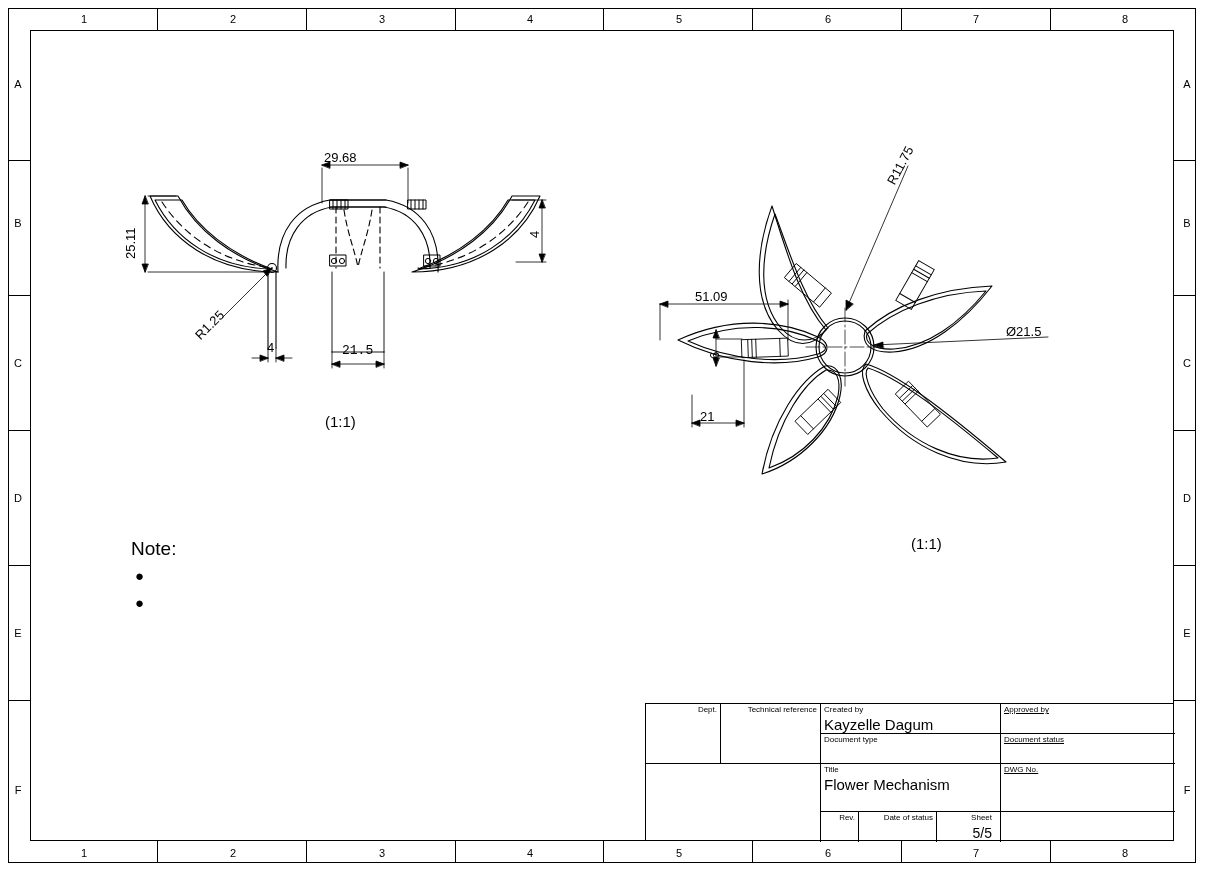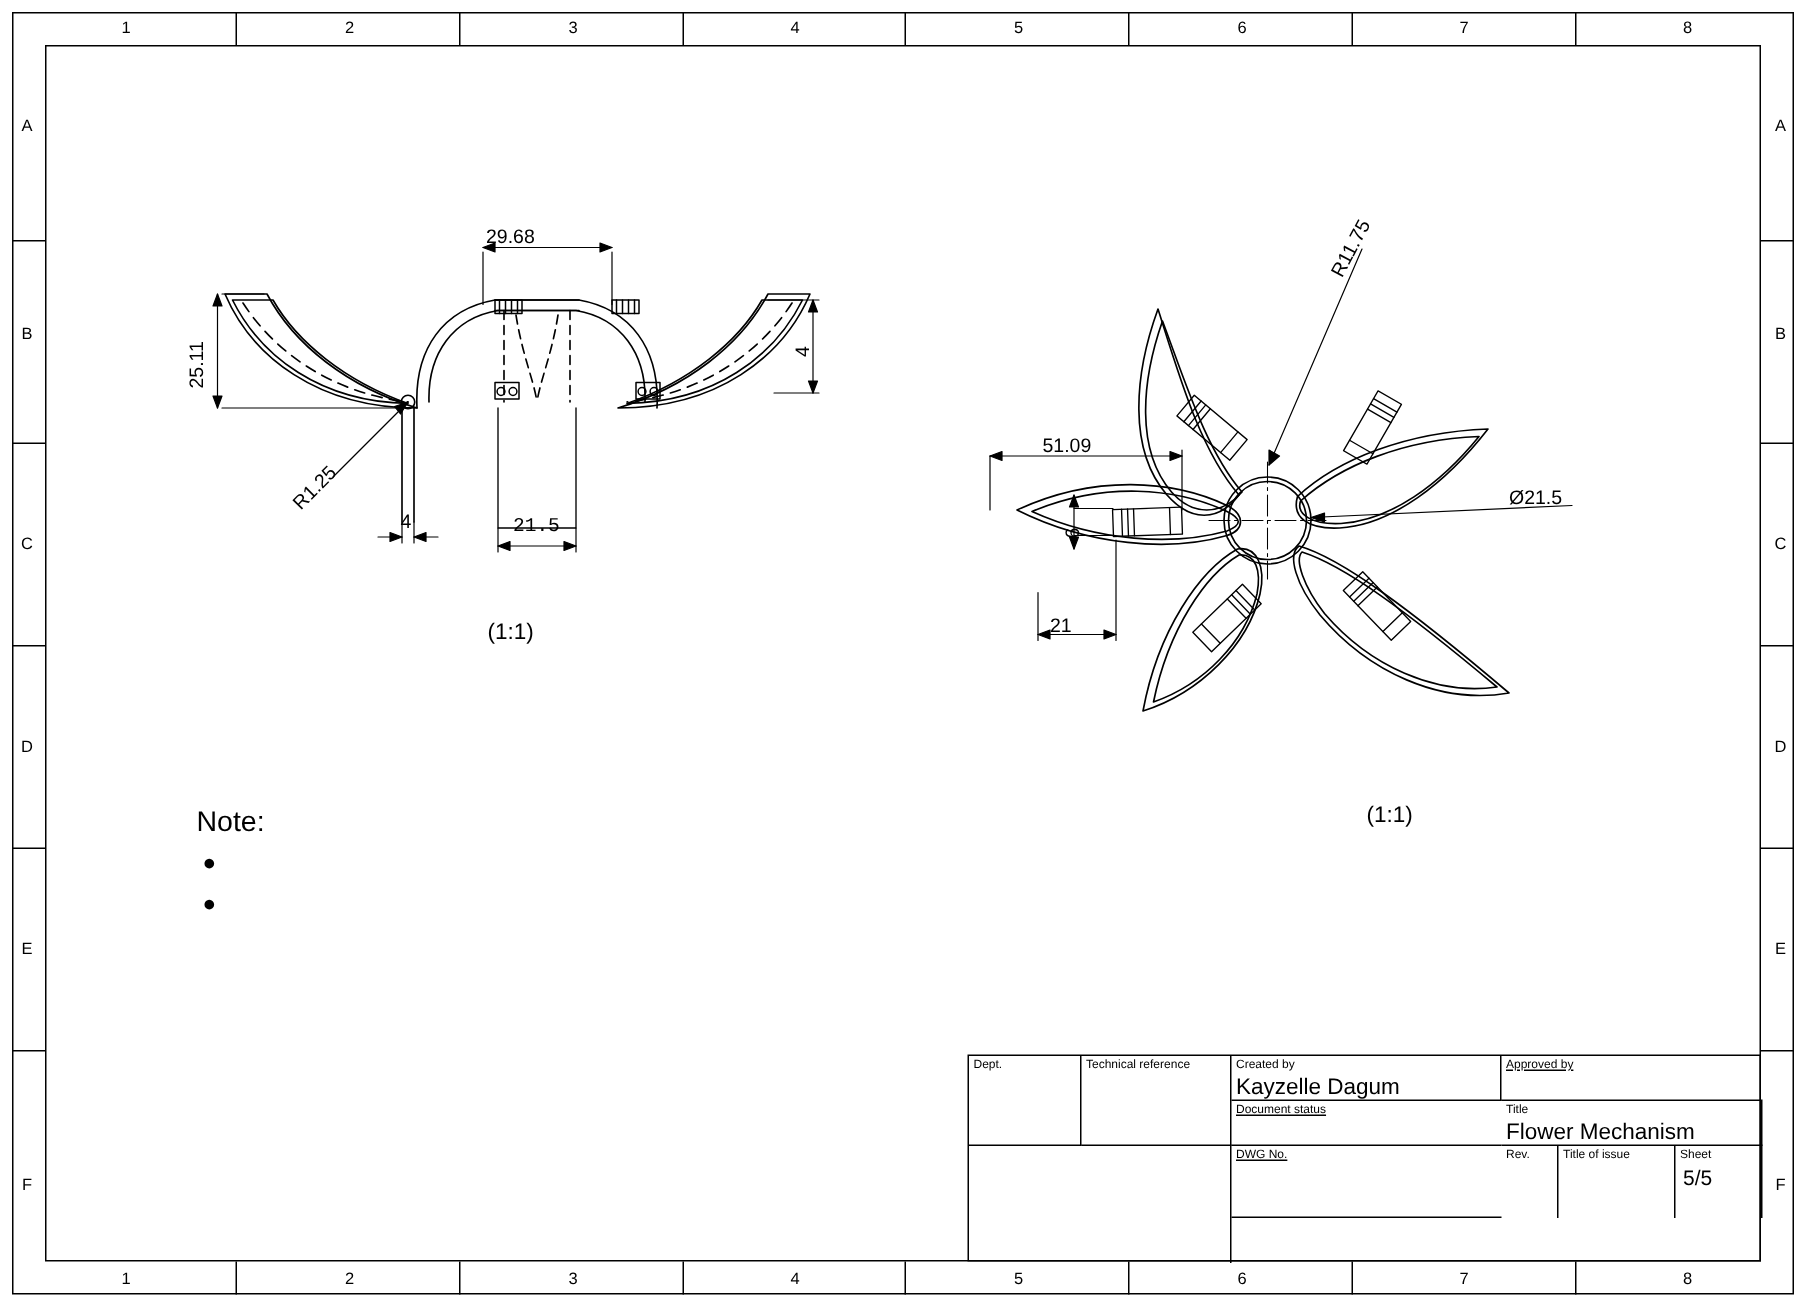--- a/index.html
+++ b/index.html
@@ -101,35 +101,35 @@
   }
   #title-block .cell {
     border-right: 1px solid #000;
     border-bottom: 1px solid #000;
     box-sizing: border-box;
     position: relative;
     padding: 1px 3px 0 3px;
     overflow: hidden;
   }
   #title-block .cell.last-col { border-right: none; text-decoration: underline; }
-  #title-block .cell.last-row { border-bottom: none; }
+  #title-block .cell.last-row { border-bottom: none; text-align: right; }
   .cap {
     font-size: 8px;
     line-height: 10px;
     display: block;
   }
   .val {
     font-size: 15px;
     line-height: 18px;
     display: block;
     margin-top: 1px;
   }
   .val.big { font-size: 15px; }
   .val.sheet { font-size: 14px; padding-left: 2px; }
-  .tb-span-tall { grid-row: span 2; }
+  .tb-span-tall { grid-row: span 2; text-align: right; }
   
   #tb-bottom {
     display: grid;
     grid-template-columns: 38px 78px 58px;
     height: 100%;
   }
   #tb-bottom > div {
     border-right: 1px solid #000;
     box-sizing: border-box;
     padding: 1px 3px 0 3px;
@@ -432,20 +432,24 @@
     </div>
     <div class="cell">
       <span class="cap">Created by</span>
       <span class="val">Kayzelle Dagum 3/31/2025</span>
     </div>
     <div class="cell last-col">
       <span class="cap">Approved by</span>
       <span class="val"></span>
     </div>
 
+    <div class="cell">
+      <span class="cap">Document type</span>
+      <span class="val"></span>
+    </div>
     <div class="cell last-col">
       <span class="cap">Document status</span>
       <span class="val"></span>
     </div>
 
     <div class="cell" style="grid-column: 1 / span 2; grid-row: 3 / span 2; border-bottom:none;"></div>
     <div class="cell">
       <span class="cap">Title</span>
       <span class="val big">Flower Mechanism</span>
     </div>
@@ -454,21 +458,21 @@
       <span class="val"></span>
     </div>
 
     <div class="cell last-row" style="padding:0;">
       <div id="tb-bottom">
         <div>
           <span class="cap">Rev.</span>
           <span class="val"></span>
         </div>
         <div>
-          <span class="cap">Title of issue</span>
+          <span class="cap">Date of status</span>
           <span class="val"></span>
         </div>
         <div>
           <span class="cap">Sheet</span>
           <span class="val sheet">5/5</span>
         </div>
       </div>
     </div>
     <div class="cell last-col last-row"></div>
   </div>

